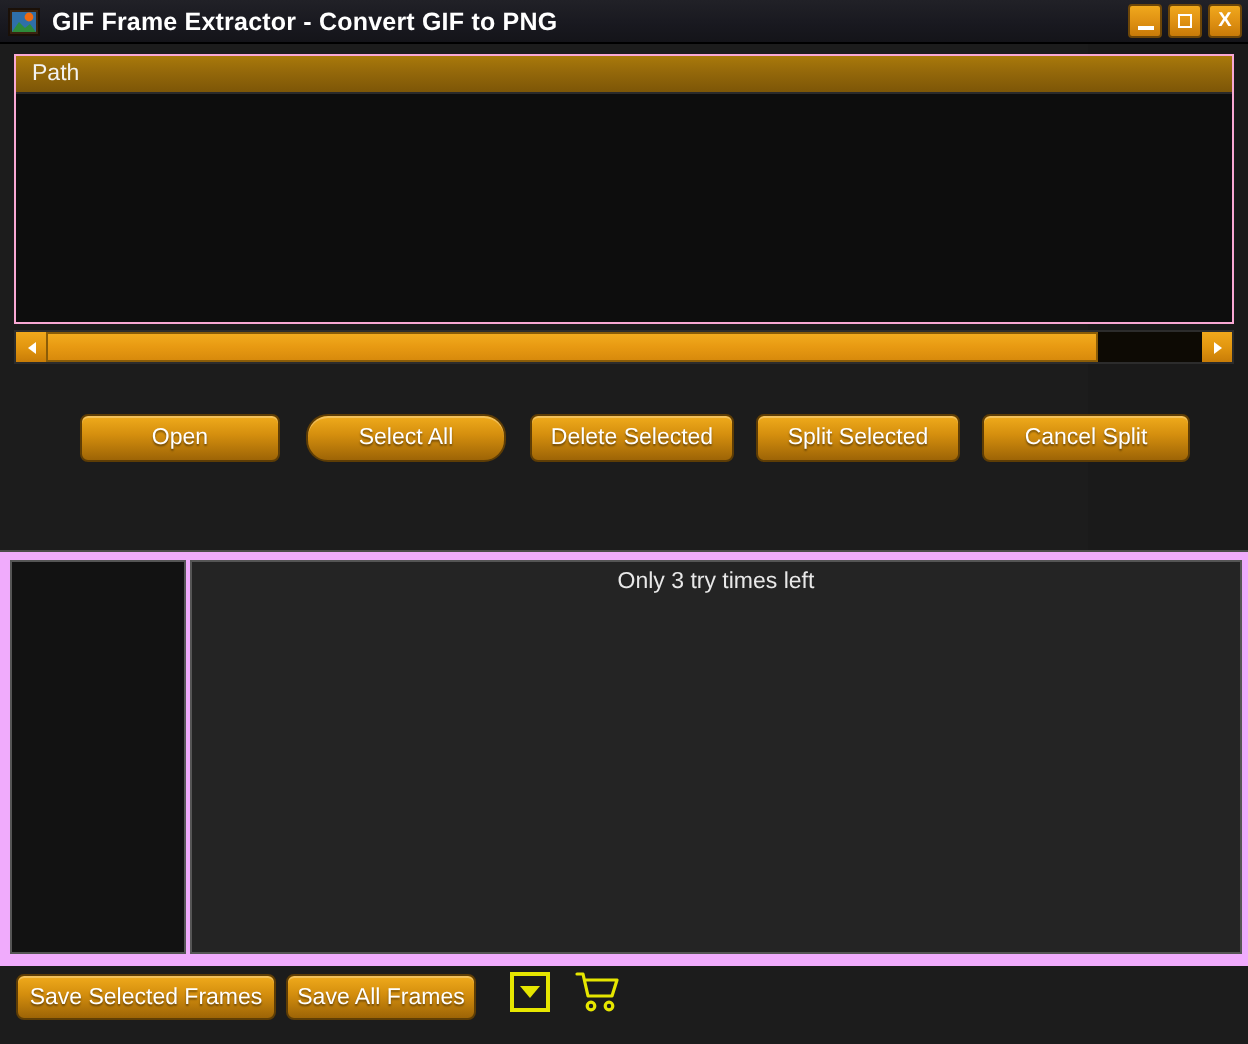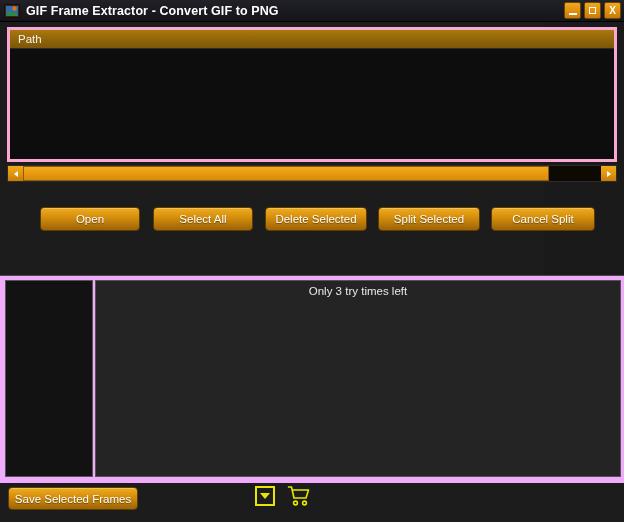--- a/index.html
+++ b/index.html
@@ -82,21 +82,21 @@
     border: 1.5px solid #fff;
     box-sizing: border-box;
   }
 
   
   .list-panel {
     position: absolute;
     left: 7px; top: 27px;
     width: 610px; height: 135px;
     background: #0d0d0d;
-    border: 3px solid #f9a8d4;
+    border: 1px solid #f9a8d4;
     box-sizing: border-box;
     overflow: hidden;
   }
   .col-header {
     height: 19px;
     background: linear-gradient(180deg, #a9790b 0%, #94680a 45%, #7d5607 100%);
     border-bottom: 1px solid #2a2a2a;
     box-sizing: border-box;
     display: flex;
     align-items: center;
@@ -174,21 +174,21 @@
     color: #ffffff;
     font-size: 11.5px;
     display: flex;
     align-items: center;
     justify-content: center;
     cursor: pointer;
     text-shadow: 0 1px 1px rgba(0,0,0,0.45);
     box-shadow: inset 0 1px 0 rgba(255,255,255,0.28);
   }
   .btn-open       { position: absolute; left: 32px;  width: 100px; }
-  .btn-selectall  { position: absolute; left: 145px; width: 100px; }
+  .btn-selectall  { position: absolute; left: 145px; width: 100px; border-radius: 11px; }
   .btn-delete     { position: absolute; left: 257px; width: 102px; }
   .btn-split      { position: absolute; left: 370px; width: 102px; }
   .btn-cancel     { position: absolute; left: 483px; width: 104px; }
 
   
   .divider {
     position: absolute;
     left: 0; top: 275px;
     width: 624px; height: 1px;
     background: #4a4a4a;
@@ -329,20 +329,21 @@
   <div class="divider"></div>
 
   <div class="lower">
     <div class="preview-panel"></div>
     <div class="frames-panel">
       <div class="status-text">Only 3 try times left</div>
     </div>
 
     <div class="bottom-bar">
       <div class="btn btn-save-sel">Save Selected Frames</div>
+      <div class="btn btn-save-all">Save All Frames</div>
     </div>
   </div>
 
   <div class="dropdown-btn">
     <span class="tri-d"></span>
   </div>
 
   <svg class="cart-btn" viewBox="0 0 24 22">
     <g fill="none" stroke="#e6e600" stroke-width="1.6" stroke-linecap="round" stroke-linejoin="round">
       <path d="M1.5 2 L4.5 2 L7 13 L19 13 L21.5 5 L5.2 5"></path>

